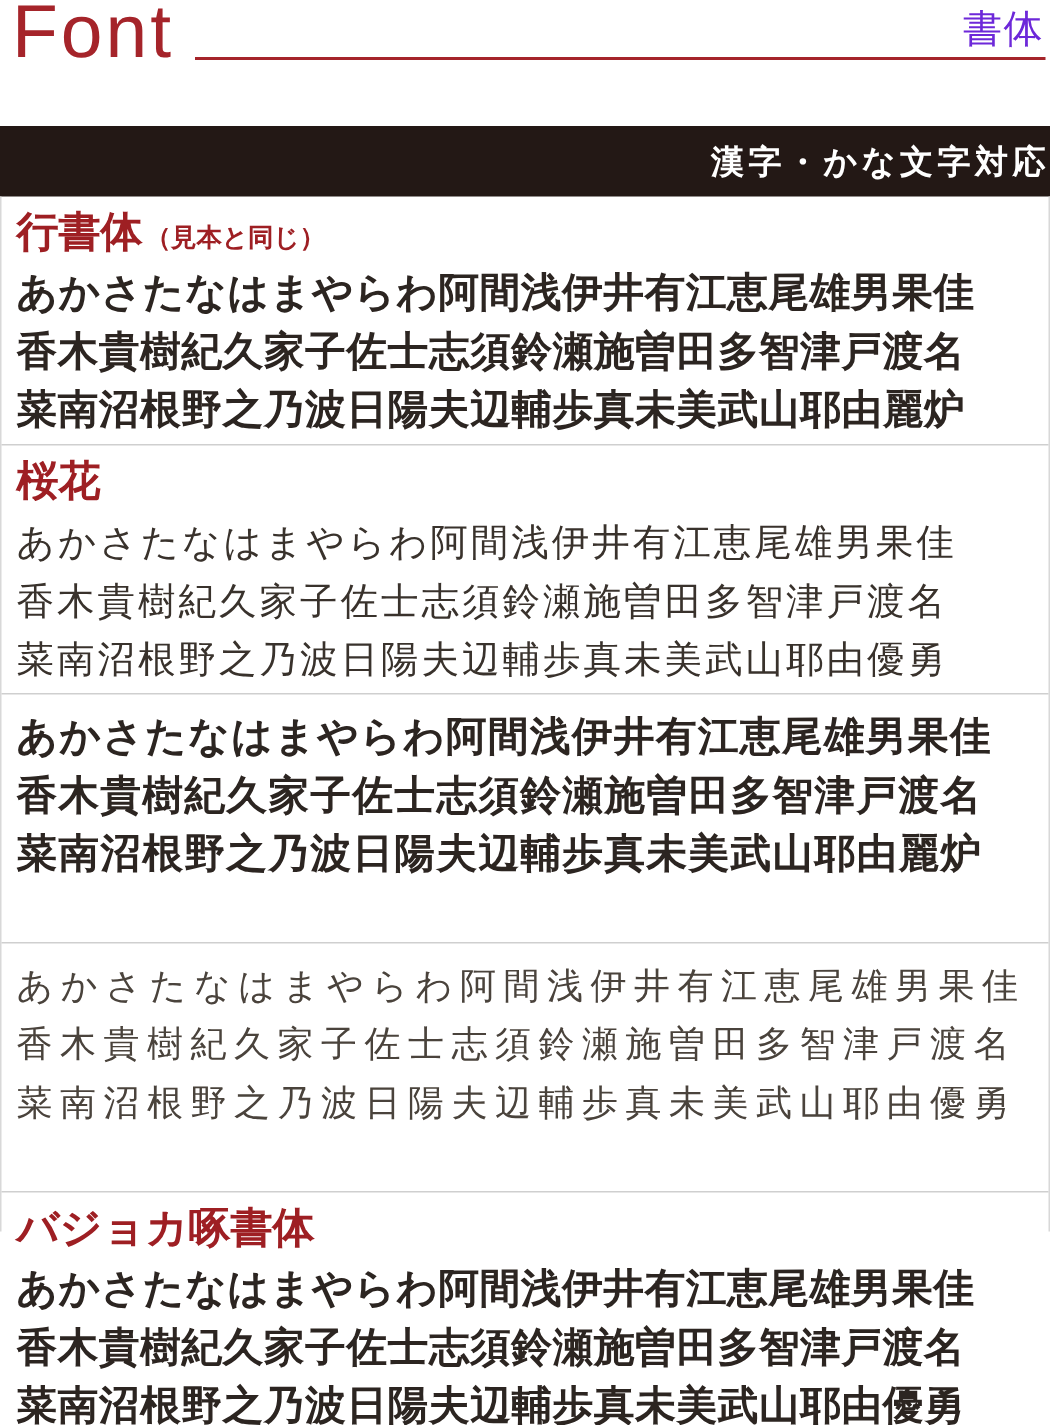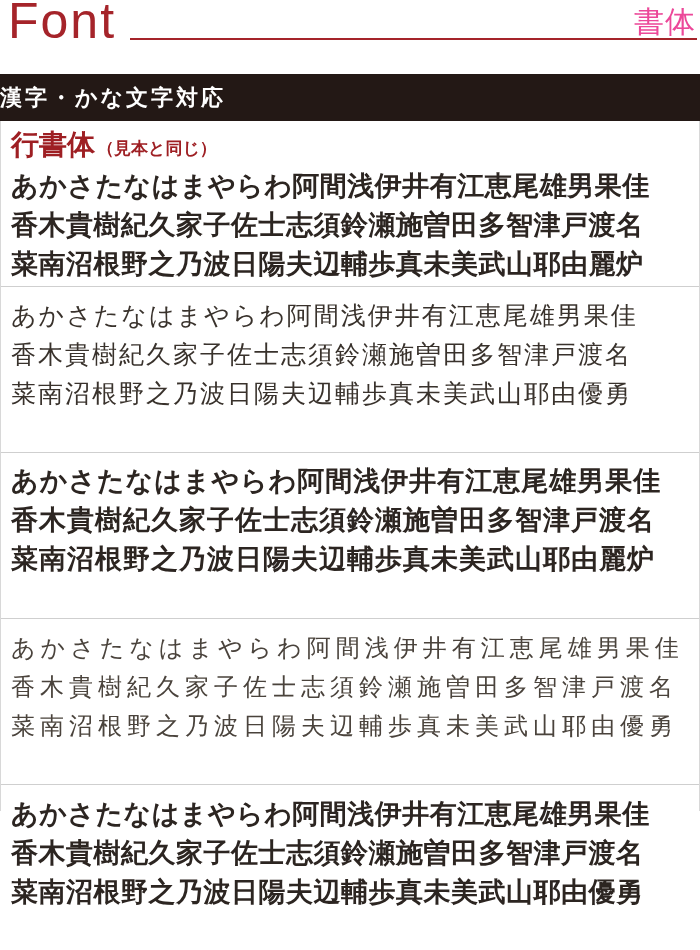--- a/index.html
+++ b/index.html
@@ -5,39 +5,39 @@
   html, body { margin: 0; padding: 0; }
   body {
     width: 700px; height: 950px;
     background: #ffffff;
     font-family: "Liberation Sans", sans-serif;
     overflow: hidden;
   }
   .page { position: relative; width: 700px; height: 950px; }
 
   
-  .header { position: relative; height: 74px; }
+  .header { position: relative; height: 84px; }
   .page-title {
     position: absolute; left: 8px; top: -8px; margin: 0;
     font-size: 50px; font-weight: normal; letter-spacing: 2px;
     color: #a5242a;
   }
   .page-subtitle {
     position: absolute; right: 4px; top: 2px;
-    font-size: 30px; color: #ec4899; letter-spacing: 1px;
+    font-size: 26px; color: #6d28d9; letter-spacing: 1px;
   }
   .header-rule {
     position: absolute; left: 130px; right: 3px; top: 38px;
     height: 2px; background: #a5242a;
   }
 
   
   .banner {
     height: 47px; background: #231815; color: #ffffff;
-    display: flex; align-items: center; justify-content: flex-start;
+    display: flex; align-items: center; justify-content: flex-end;
     font-size: 22px; font-weight: bold; letter-spacing: 3px;
   }
 
   
   .sections {
     border-left: 1px solid #d8d8d8;
     border-right: 1px solid #d8d8d8;
     height: 690px; box-sizing: border-box;
   }
   .font-section {
@@ -95,37 +95,43 @@
     <section class="font-section style-gyosho">
       <h2 class="section-heading">
         <span class="font-name">行書体</span><span class="font-note">（見本と同じ）</span>
       </h2>
       <p class="sample-line">あかさたなはまやらわ阿間浅伊井有江恵尾雄男果佳</p>
       <p class="sample-line">香木貴樹紀久家子佐士志須鈴瀬施曽田多智津戸渡名</p>
       <p class="sample-line">菜南沼根野之乃波日陽夫辺輔歩真未美武山耶由麗炉</p>
     </section>
 
     <section class="font-section style-ouka">
+      <h2 class="section-heading">
+        <span class="font-name">桜花</span>
+      </h2>
       <p class="sample-line">あかさたなはまやらわ阿間浅伊井有江恵尾雄男果佳</p>
       <p class="sample-line">香木貴樹紀久家子佐士志須鈴瀬施曽田多智津戸渡名</p>
       <p class="sample-line">菜南沼根野之乃波日陽夫辺輔歩真未美武山耶由優勇</p>
     </section>
 
     <section class="font-section style-rei">
       <p class="sample-line">あかさたなはまやらわ阿間浅伊井有江恵尾雄男果佳</p>
       <p class="sample-line">香木貴樹紀久家子佐士志須鈴瀬施曽田多智津戸渡名</p>
       <p class="sample-line">菜南沼根野之乃波日陽夫辺輔歩真未美武山耶由麗炉</p>
     </section>
 
     <section class="font-section style-kinbun">
       <p class="sample-line">あかさたなはまやらわ阿間浅伊井有江恵尾雄男果佳</p>
       <p class="sample-line">香木貴樹紀久家子佐士志須鈴瀬施曽田多智津戸渡名</p>
       <p class="sample-line">菜南沼根野之乃波日陽夫辺輔歩真未美武山耶由優勇</p>
     </section>
 
     <section class="font-section style-bajoka">
+      <h2 class="section-heading">
+        <span class="font-name">バジョカ啄書体</span>
+      </h2>
       <p class="sample-line">あかさたなはまやらわ阿間浅伊井有江恵尾雄男果佳</p>
       <p class="sample-line">香木貴樹紀久家子佐士志須鈴瀬施曽田多智津戸渡名</p>
       <p class="sample-line">菜南沼根野之乃波日陽夫辺輔歩真未美武山耶由優勇</p>
     </section>
 
   </main>
 </div>
 
 </body></html>

